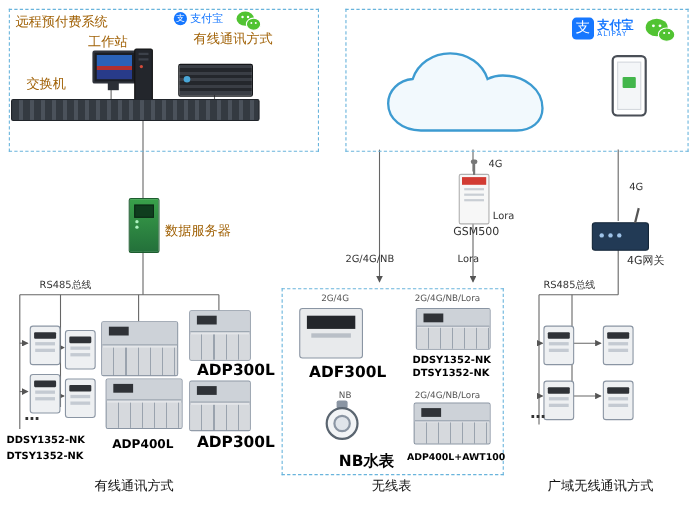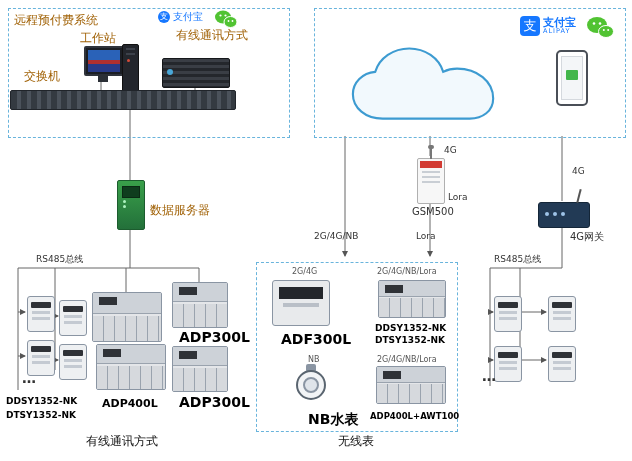--- a/index.html
+++ b/index.html
@@ -332,14 +332,15 @@
       <div class="lcd"></div>
       <div class="row"></div>
       <div class="row"></div>
     </div>
   <div class="meter-s" style="left:548px;top:346px">
       <div class="lcd"></div>
       <div class="row"></div>
       <div class="row"></div>
     </div>
   <div class="dots" style="left:482px;top:368px">…</div>
+  <div class="caption" style="left:498px;top:433px">广域无线通讯方式</div>
 
 </div>
 
 </body></html>

